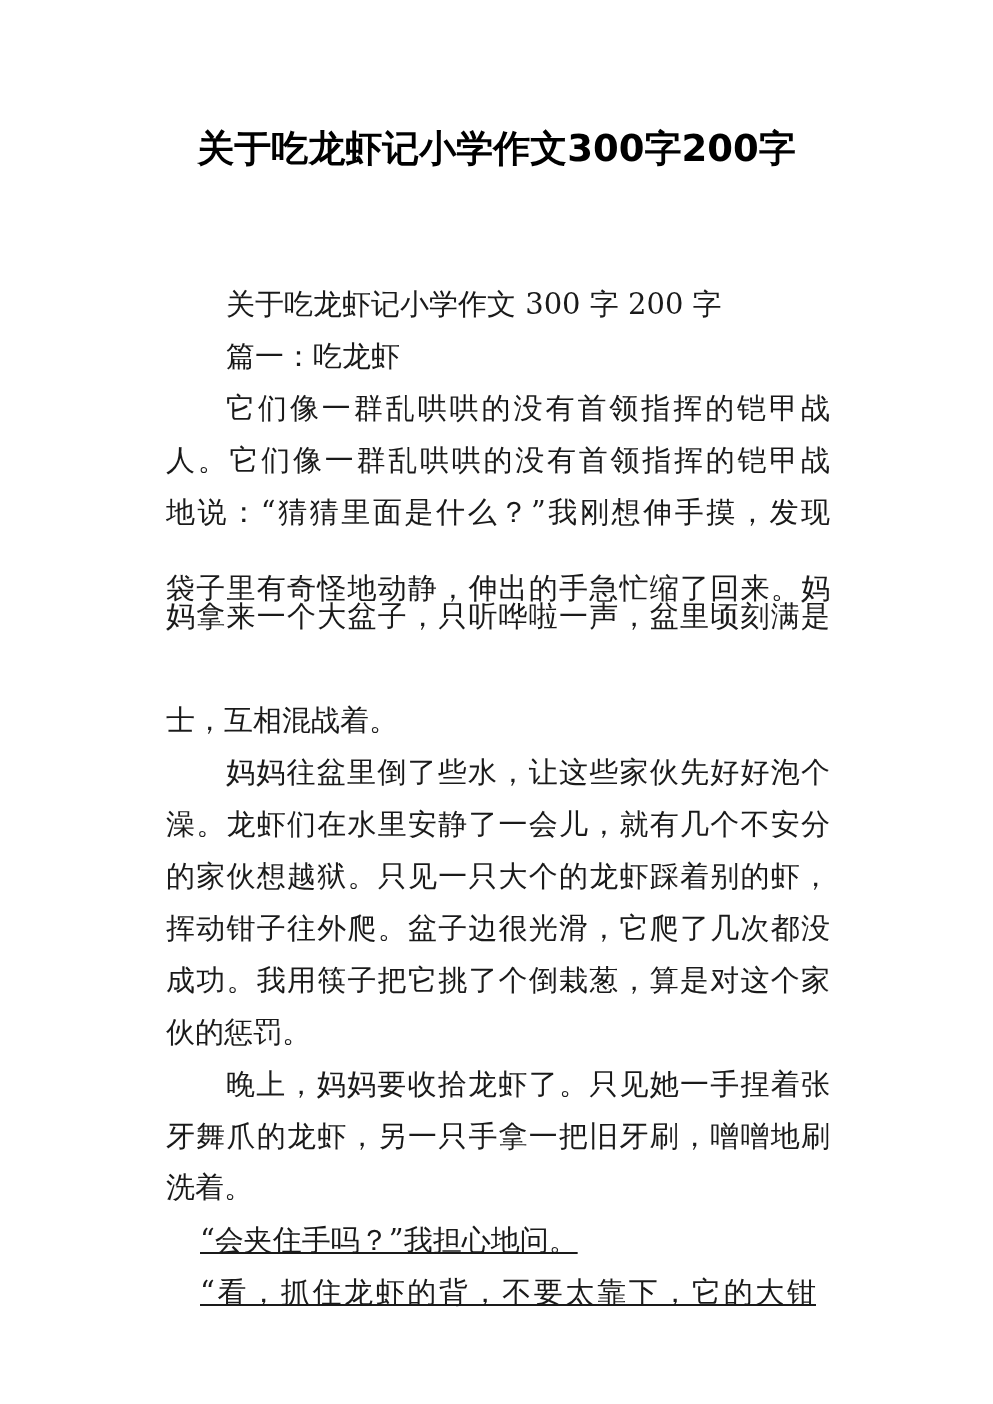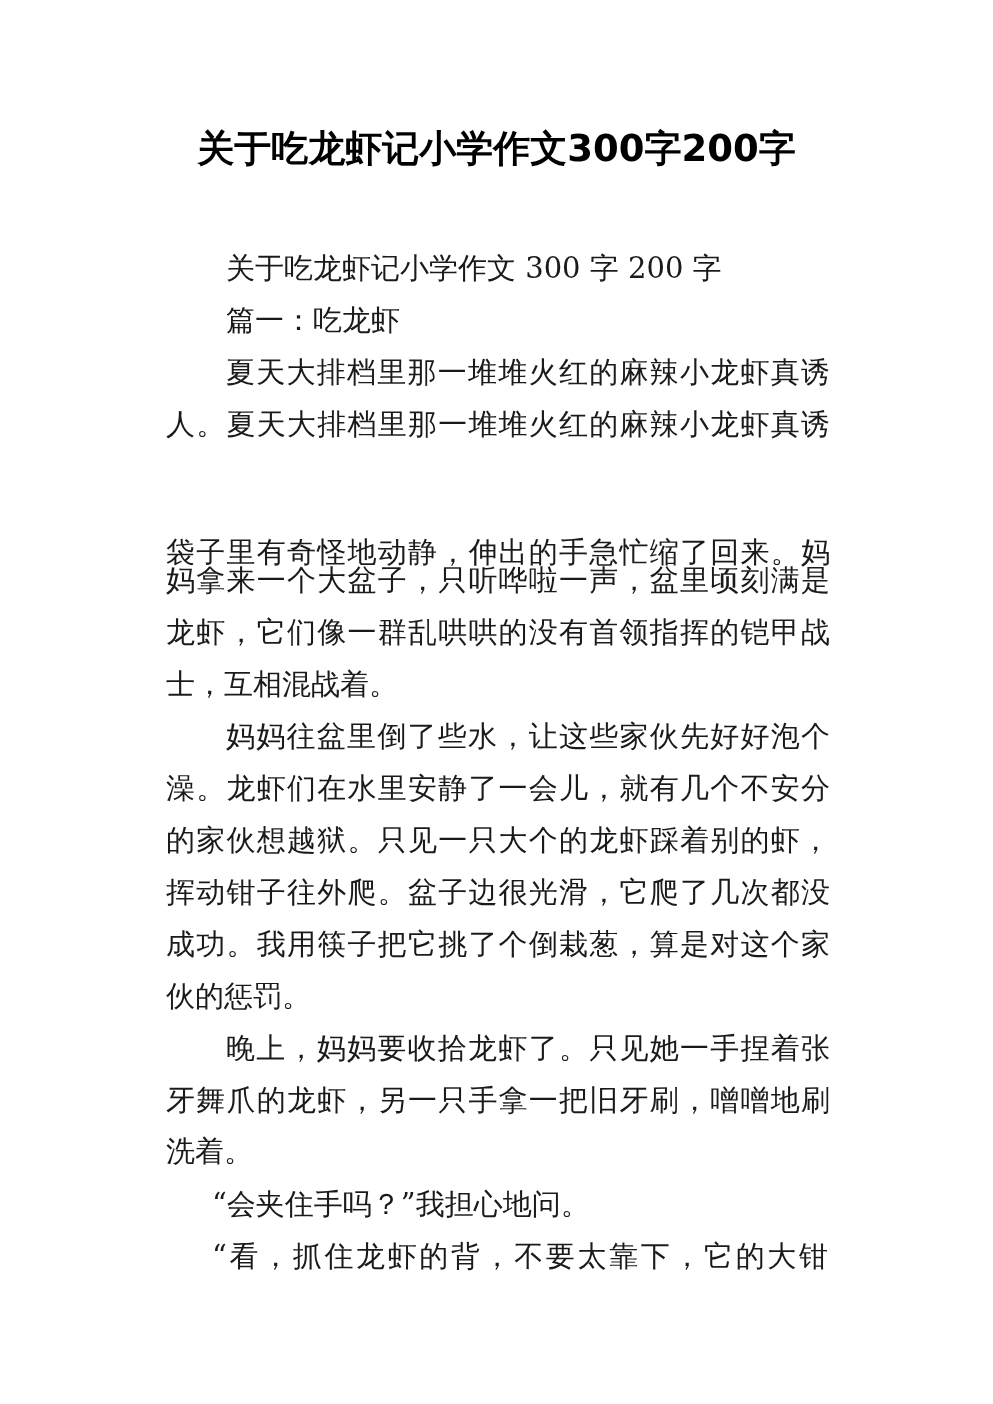--- a/index.html
+++ b/index.html
@@ -42,48 +42,50 @@
       width: 664px;
       font-family: "DejaVu Serif", "Liberation Serif", serif;
       font-size: 29px;
       line-height: 40px;
       height: 40px;
       color: #1a1a1a;
       white-space: nowrap;
       overflow: visible;
       text-align: justify;
       text-align-last: justify;
+      margin-top: 36px;
     }
     .line.indent {
       left: 226px;
       width: 604px;
     }
     .line.short {
       text-align: left;
       text-align-last: left;
     }
     .line.q-indent {
-      left: 212px;
+      left: 200px;
       width: 616px;
+      text-decoration: underline;
     }
   </style>
 </head>
 <body>
 
 <div class="page">
   <div class="title">关于吃龙虾记小学作文300字200字</div>
 
   <div class="line indent short" style="top:248px">关于吃龙虾记小学作文 300 字 200 字</div>
   <div class="line indent short" style="top:300px">篇一：吃龙虾</div>
 
-  <div class="line indent" style="top:352px">夏天大排档里那一堆堆火红的麻辣小龙虾真诱</div>
-  <div class="line" style="top:404px">人。夏天大排档里那一堆堆火红的麻辣小龙虾真诱</div>
+  <div class="line indent" style="top:352px">它们像一群乱哄哄的没有首领指挥的铠甲战</div>
+  <div class="line" style="top:404px">人。它们像一群乱哄哄的没有首领指挥的铠甲战</div>
+  <div class="line" style="top:456px">地说：“猜猜里面是什么？”我刚想伸手摸，发现</div>
   <div class="line" style="top:532px">袋子里有奇怪地动静，伸出的手急忙缩了回来。妈</div>
   <div class="line" style="top:560px">妈拿来一个大盆子，只听哗啦一声，盆里顷刻满是</div>
-  <div class="line" style="top:612px">龙虾，它们像一群乱哄哄的没有首领指挥的铠甲战</div>
   <div class="line short" style="top:664px">士，互相混战着。</div>
 
   <div class="line indent" style="top:716px">妈妈往盆里倒了些水，让这些家伙先好好泡个</div>
   <div class="line" style="top:768px">澡。龙虾们在水里安静了一会儿，就有几个不安分</div>
   <div class="line" style="top:820px">的家伙想越狱。只见一只大个的龙虾踩着别的虾，</div>
   <div class="line" style="top:872px">挥动钳子往外爬。盆子边很光滑，它爬了几次都没</div>
   <div class="line" style="top:924px">成功。我用筷子把它挑了个倒栽葱，算是对这个家</div>
   <div class="line short" style="top:976px">伙的惩罚。</div>
 
   <div class="line indent" style="top:1028px">晚上，妈妈要收拾龙虾了。只见她一手捏着张</div>

